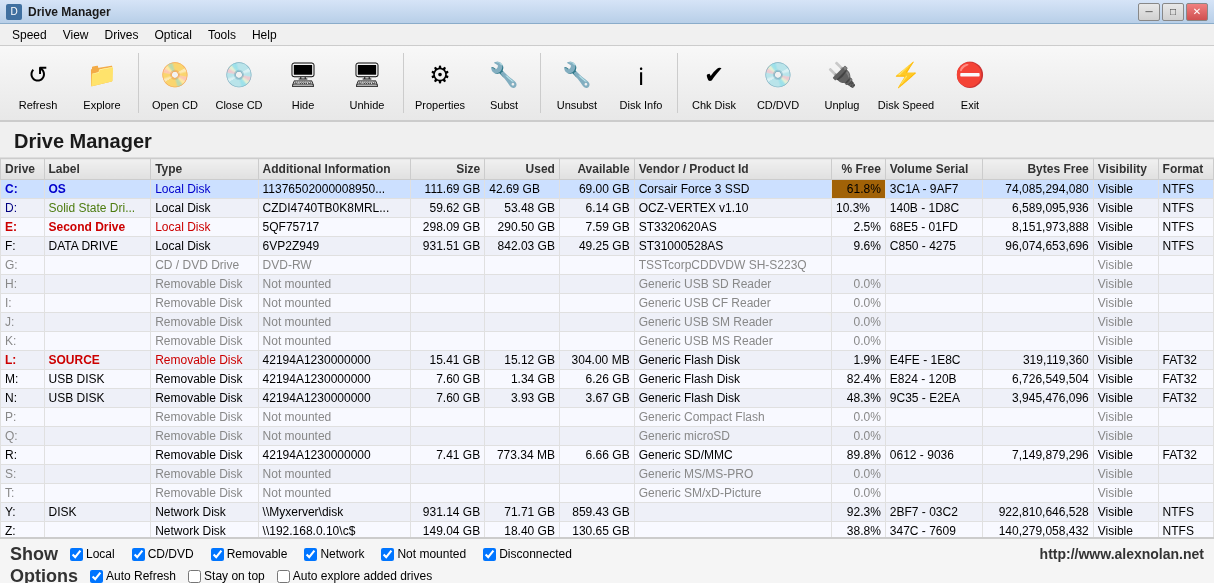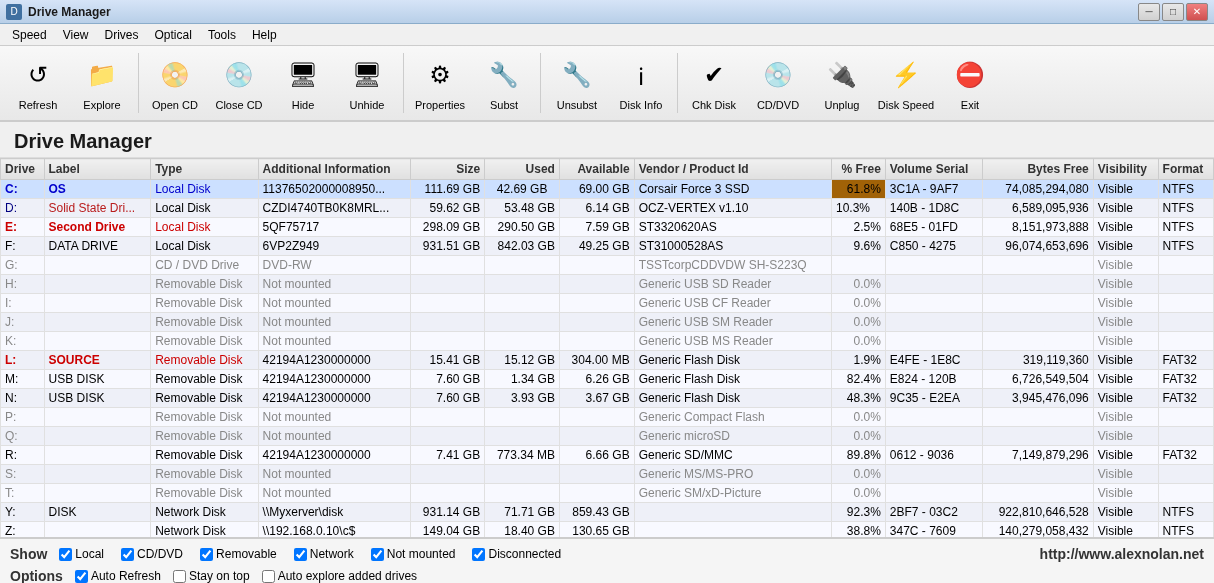--- a/index.html
+++ b/index.html
@@ -148,21 +148,21 @@
       background: #f5f5f5;
       border-top: 1px solid #ccc;
       padding: 4px 10px;
     }
     .status-row {
       display: flex;
       align-items: center;
       gap: 12px;
       height: 22px;
     }
-    .status-label { font-size: 14px; font-weight: bold; color: #333; }
+    .status-label { font-size: 18px; font-weight: bold; color: #333; }
     .checkbox-item {
       display: flex; align-items: center; gap: 3px; font-size: 12px;
     }
     .checkbox-item input[type=checkbox] { width: 13px; height: 13px; }
     .status-url {
       margin-left: auto;
       font-size: 14px;
       font-weight: bold;
       color: #333;
     }
@@ -277,32 +277,32 @@
           <th>Format</th>
         </tr>
       </thead>
     <tbody id="table-body">
         <tr>
           <td style="color: rgb(0, 0, 204); font-weight: bold; background: rgb(204, 224, 255);">C:</td>
           <td style="color: rgb(0, 0, 204); font-weight: bold; background: rgb(204, 224, 255);">OS</td>
           <td style="color: rgb(0, 0, 204); background: rgb(204, 224, 255);">Local Disk</td>
           <td style="background: rgb(204, 224, 255);">11376502000008950...</td>
           <td style="text-align: right; background: rgb(204, 224, 255);">111.69 GB</td>
-          <td style="text-align: center; background: rgb(204, 224, 255);">42.69 GB</td>
+          <td style="text-align: left; background: rgb(204, 224, 255);">42.69 GB</td>
           <td style="text-align: right; background: rgb(204, 224, 255);">69.00 GB</td>
           <td style="background: rgb(204, 224, 255);">Corsair Force 3 SSD</td>
           <td style="text-align: right; background: #a16207;">61.8%</td>
           <td style="background: rgb(204, 224, 255);">3C1A - 9AF7</td>
           <td style="text-align: right; background: rgb(204, 224, 255);">74,085,294,080</td>
           <td style="background: rgb(204, 224, 255);">Visible</td>
           <td style="background: rgb(204, 224, 255);">NTFS</td>
         </tr>
         <tr>
           <td style="color: rgb(0, 0, 128);">D:</td>
-          <td style="color: #b91c1c; margin-top: 12px;">Solid State Dri...</td>
+          <td style="color: #4d7c0f; margin-top: 12px;">Solid State Dri...</td>
           <td>Local Disk</td>
           <td>CZDI4740TB0K8MRL...</td>
           <td style="text-align: right;">59.62 GB</td>
           <td style="text-align: right;">53.48 GB</td>
           <td style="text-align: right;">6.14 GB</td>
           <td>OCZ-VERTEX v1.10</td>
           <td style="text-align: left;">10.3%</td>
           <td>140B - 1D8C</td>
           <td style="text-align: right;">6,589,095,936</td>
           <td>Visible</td>

